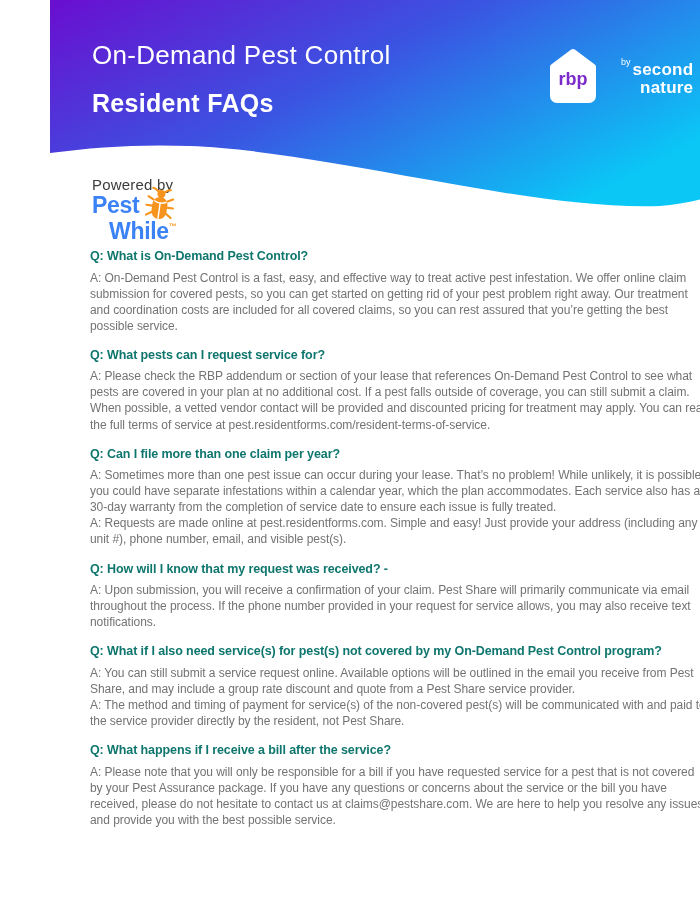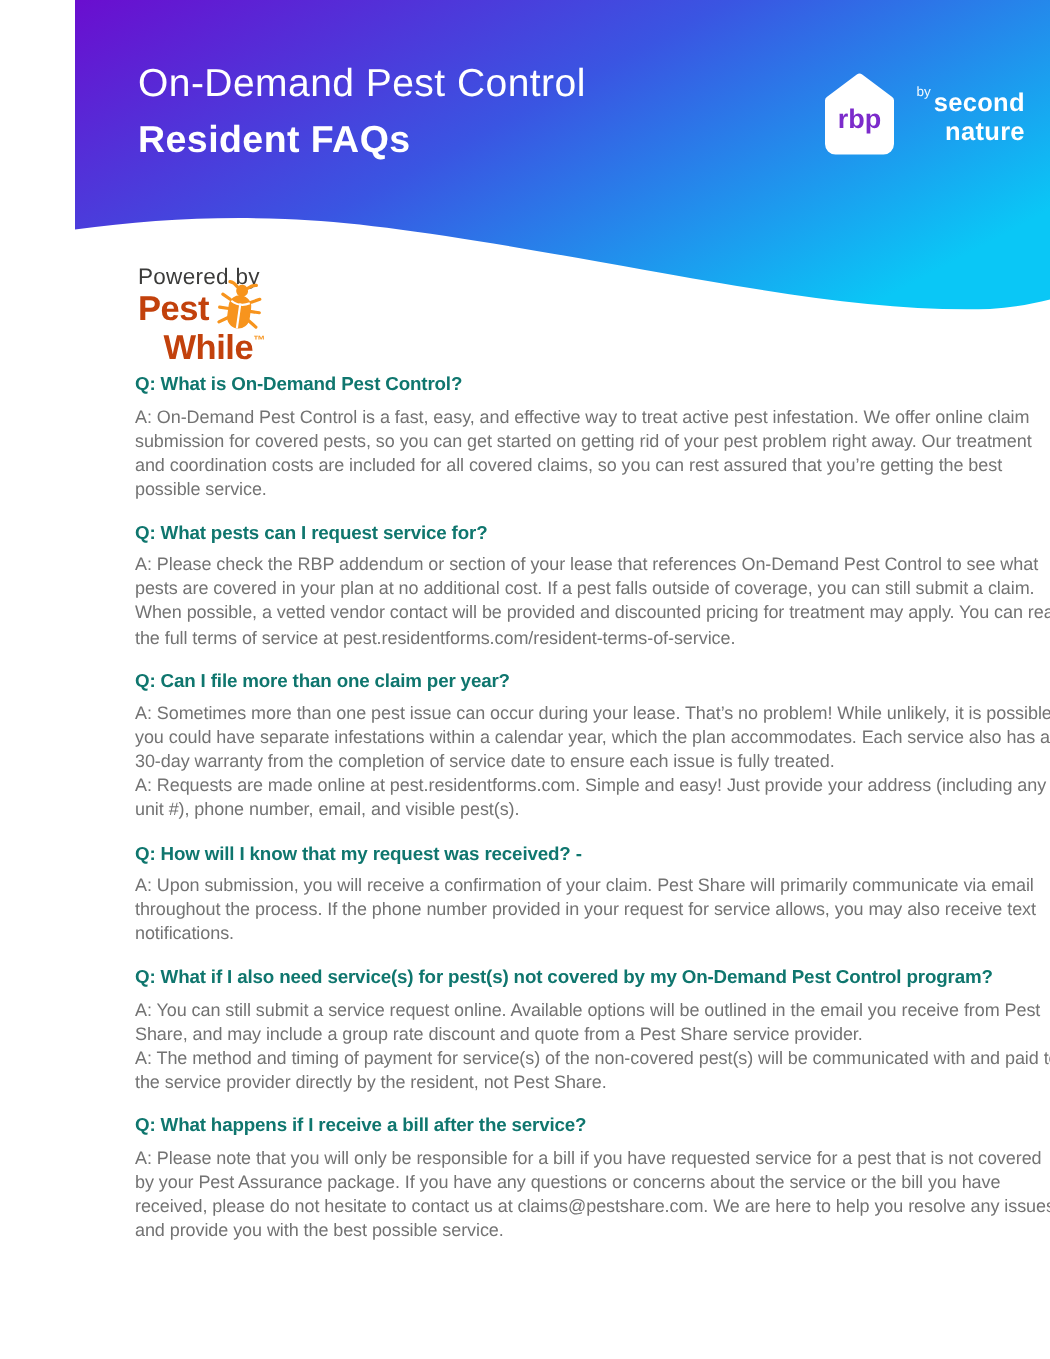--- a/index.html
+++ b/index.html
@@ -10,32 +10,32 @@
     min-height:906px;
     margin:0 auto;
     background:#ffffff;
     font-family:"Liberation Sans", sans-serif;
   }
   
   .hero { position:absolute; top:0; left:0; width:700px; height:240px; }
   .hero svg.wave { position:absolute; top:0; left:0; display:block; }
   .hero-title { position:absolute; left:42px; top:40px; color:#ffffff; }
   .hero-title .t1 { font-size:26px; font-weight:500; letter-spacing:0.3px; }
-  .hero-title .t2 { font-size:25px; font-weight:700; margin-top:8px; letter-spacing:0.3px; }
+  .hero-title .t2 { font-size:25px; font-weight:700; margin-top:18px; letter-spacing:0.3px; }
   .rbp-badge { position:absolute; left:495px; top:44px; display:flex; align-items:center; }
-  .sn-brand { margin-left:10px; color:#ffffff; line-height:1; display:inline-block; text-align:right; }
+  .sn-brand { margin-left:20px; color:#ffffff; line-height:1; display:inline-block; text-align:right; }
   .sn-line1 { white-space:nowrap; }
   .sn-by { font-size:9px; font-weight:400; vertical-align:10px; margin-right:2px; opacity:0.95; }
   .sn-word { font-size:17px; font-weight:700; letter-spacing:0.2px; }
   .sn-line2 { margin-top:1px; }
   
   .powered { position:absolute; left:42px; top:176px; }
   .pb-label { font-size:15px; color:#3b3b3a; letter-spacing:0.2px; }
   .ps-row { display:flex; align-items:flex-start; margin-top:1px; }
-  .ps-word { font-size:23px; font-weight:800; color:#c2410c; line-height:1; letter-spacing:-0.3px; }
+  .ps-word { font-size:23px; font-weight:800; color:#3b82f6; line-height:1; letter-spacing:-0.3px; }
   .ps-bug { margin-left:5px; margin-top:-8px; transform:rotate(8deg); }
   .ps-share-row { margin-left:17px; margin-top:-2px; }
   .ps-tm { font-size:8px; font-weight:700; color:#f7941d; vertical-align:10px; }
   
   .faq-list { position:absolute; top:240px; left:0; width:700px; padding:0 40px 20px 40px; }
   .faq-q {
     color:#0f766e; font-weight:700; font-size:12.5px; line-height:1.32;
     letter-spacing:-0.1px; margin:13px 0 5px 0;
   }
   .faq-item:first-child .faq-q { margin-top:8px; }

